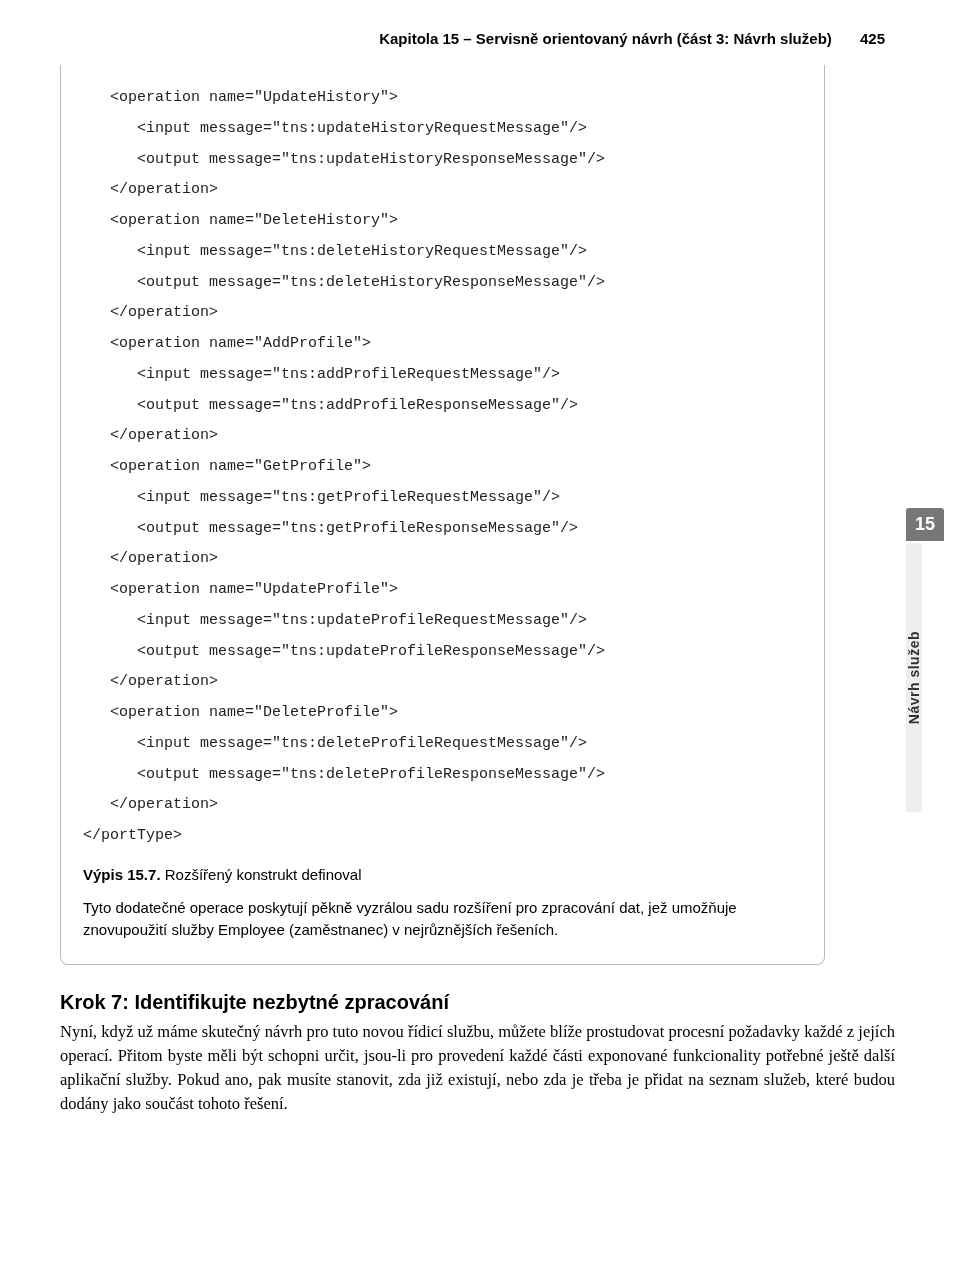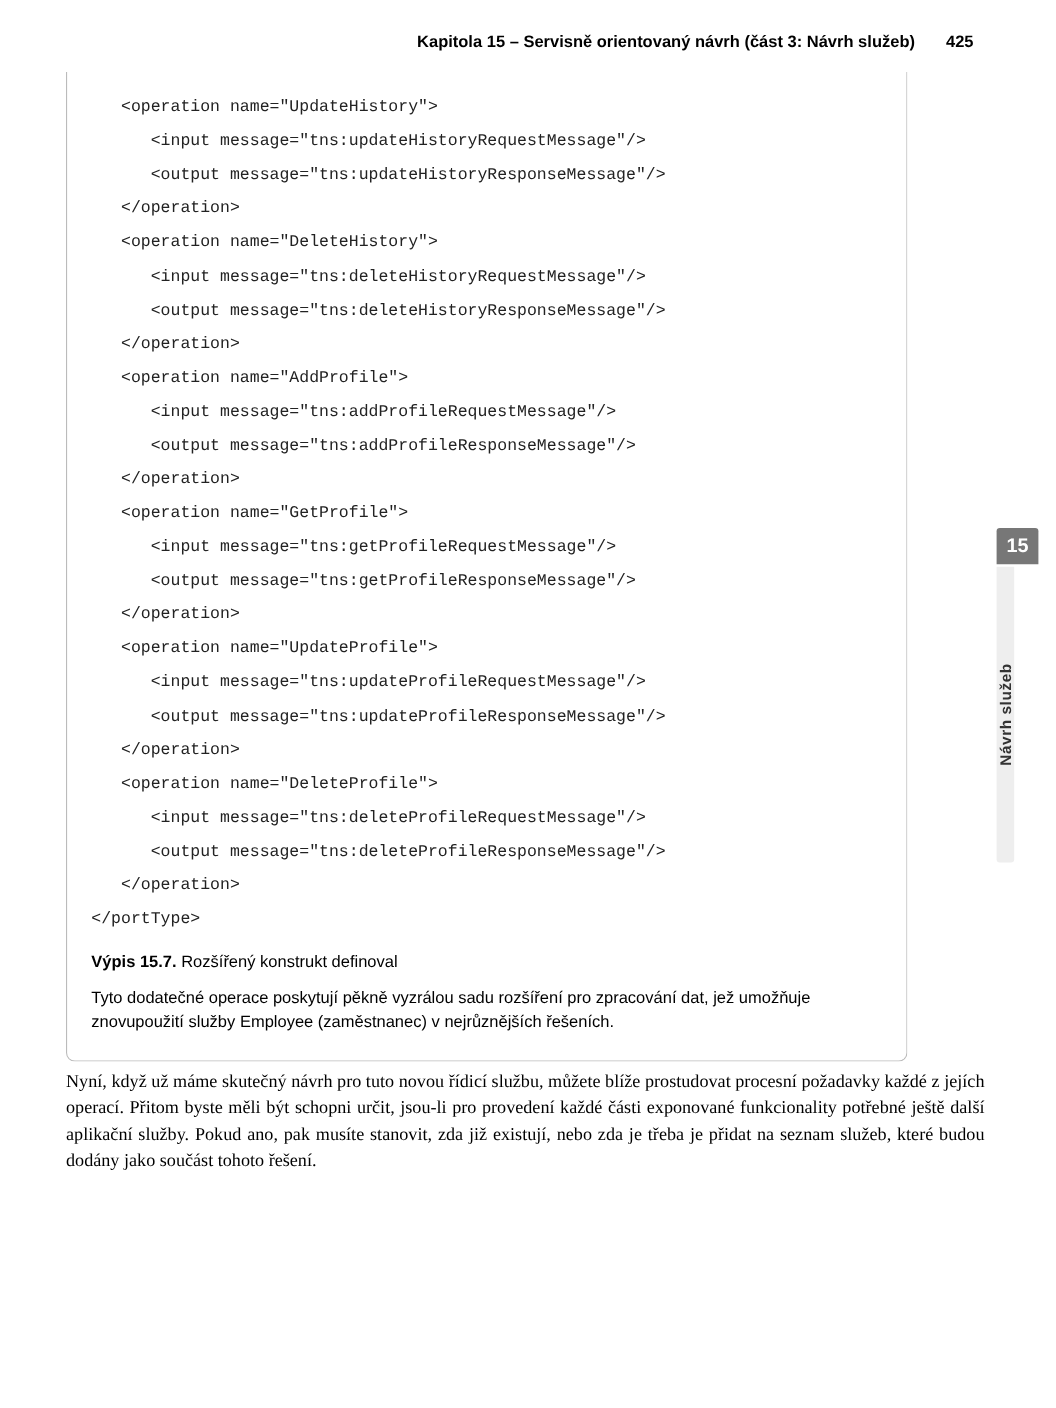--- a/index.html
+++ b/index.html
@@ -62,20 +62,21 @@
   }
   .tab-num {
     background: #777;
     color: #fff;
     font-family: Arial, Helvetica, sans-serif;
     font-weight: bold;
     font-size: 18px;
     text-align: center;
     padding: 6px 0;
     border-radius: 3px 3px 0 0;
+    margin-top: 28px;
   }
   .tab-text {
     background: #eee;
     color: #333;
     font-family: Arial, Helvetica, sans-serif;
     font-weight: bold;
     font-size: 14px;
     text-align: center;
     padding: 88px 0;
     writing-mode: vertical-rl;
@@ -140,16 +141,17 @@
     </div>
 
     <div class="note">Tyto dodatečné operace poskytují pěkně vyzrálou sadu rozšíření pro zpracování dat, jež umožňuje znovupoužití služby Employee (zaměstnanec) v nejrůznějších řešeních.</div>
   </div>
 
   <div class="side-tab">
     <div class="tab-num">15</div>
     <div class="tab-text">Návrh služeb</div>
   </div>
 
+  <h3 class="section">Krok 7: Identifikujte nezbytné zpracování</h3>
 
   <p class="body">Nyní, když už máme skutečný návrh pro tuto novou řídicí službu, můžete blíže prostudovat procesní požadavky každé z jejích operací. Přitom byste měli být schopni určit, jsou-li pro provedení každé části exponované funkcionality potřebné ještě další aplikační služby. Pokud ano, pak musíte stanovit, zda již existují, nebo zda je třeba je přidat na seznam služeb, které budou dodány jako součást tohoto řešení.</p>
 
 </div>
 
 </body></html>

